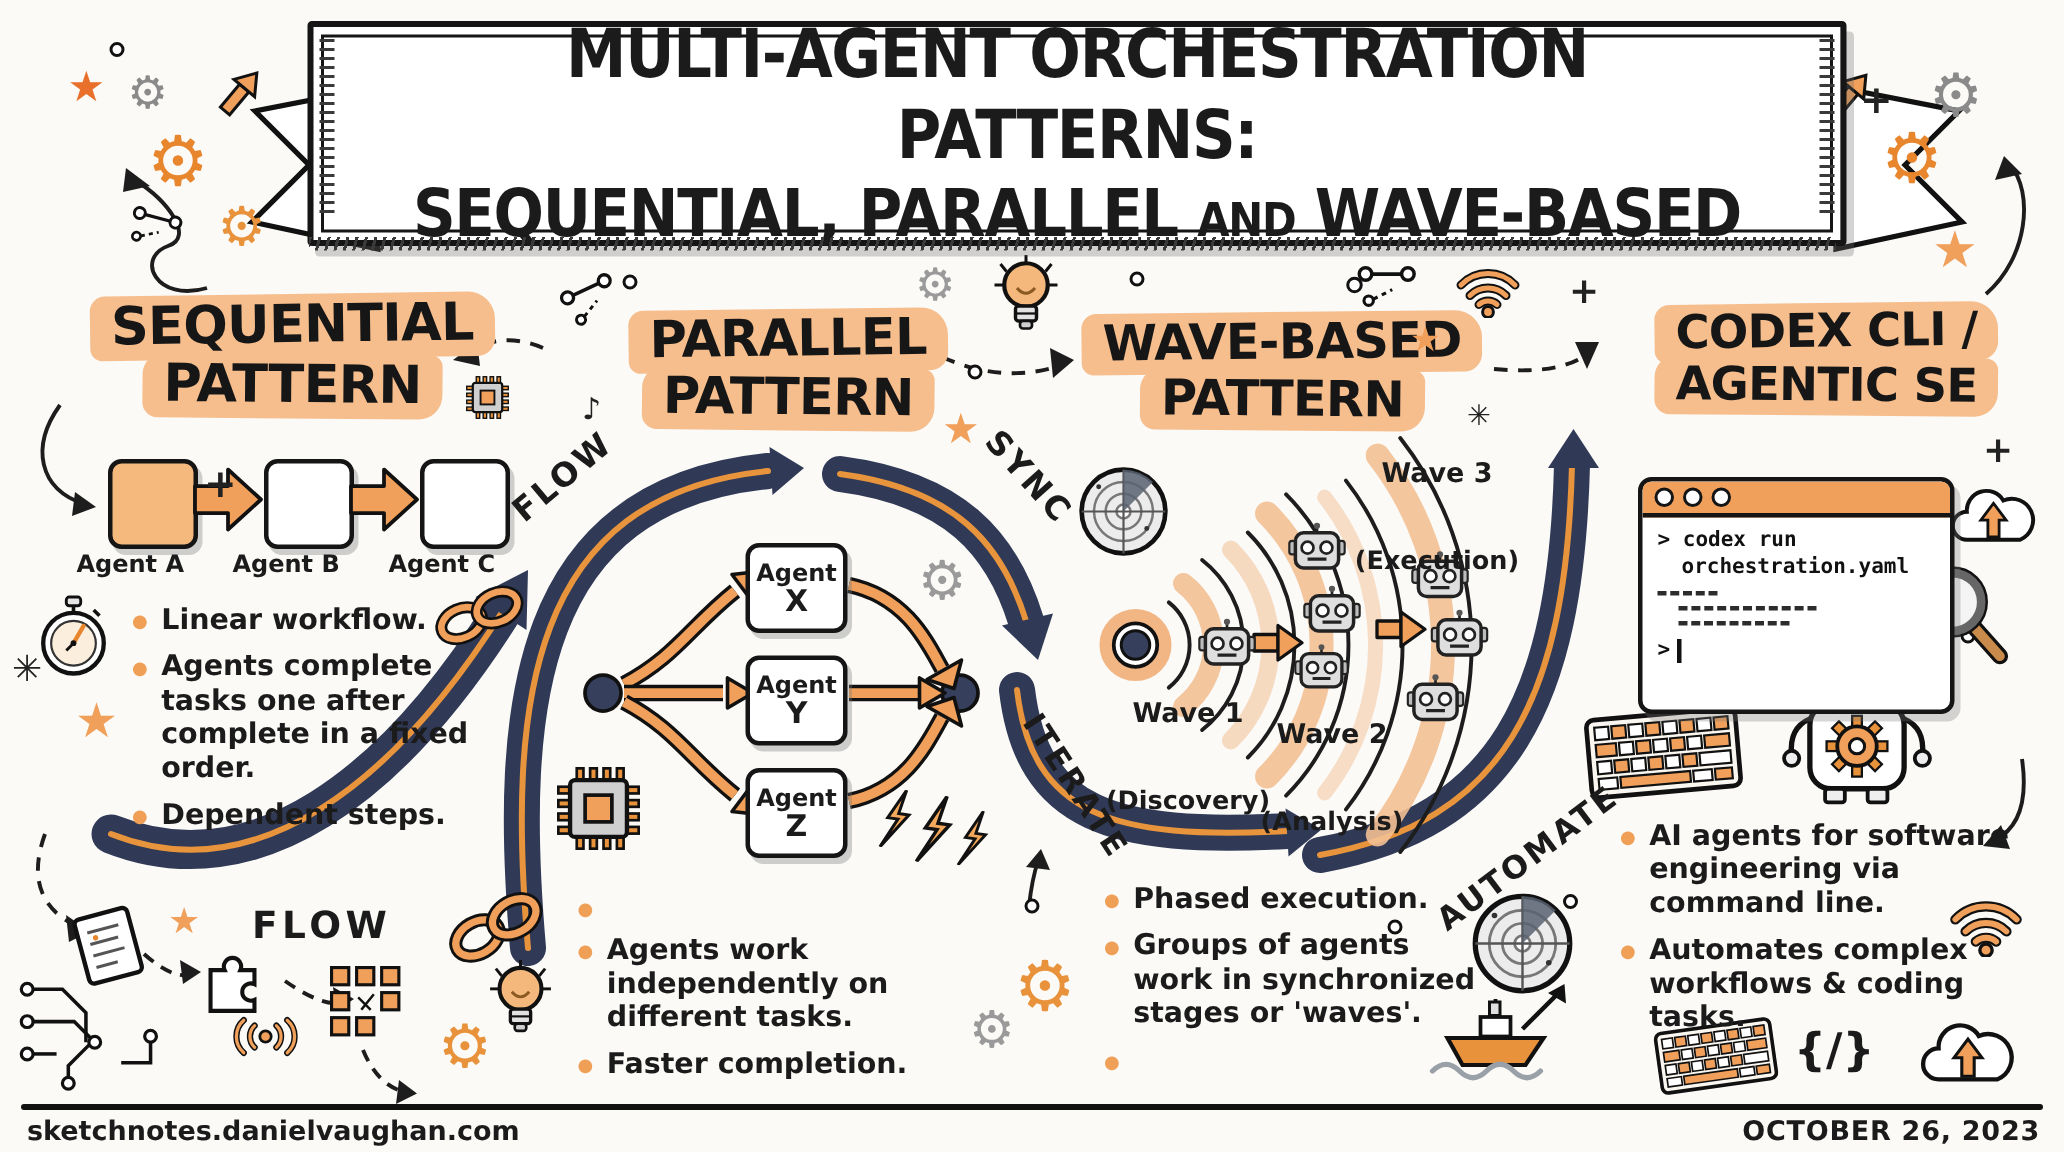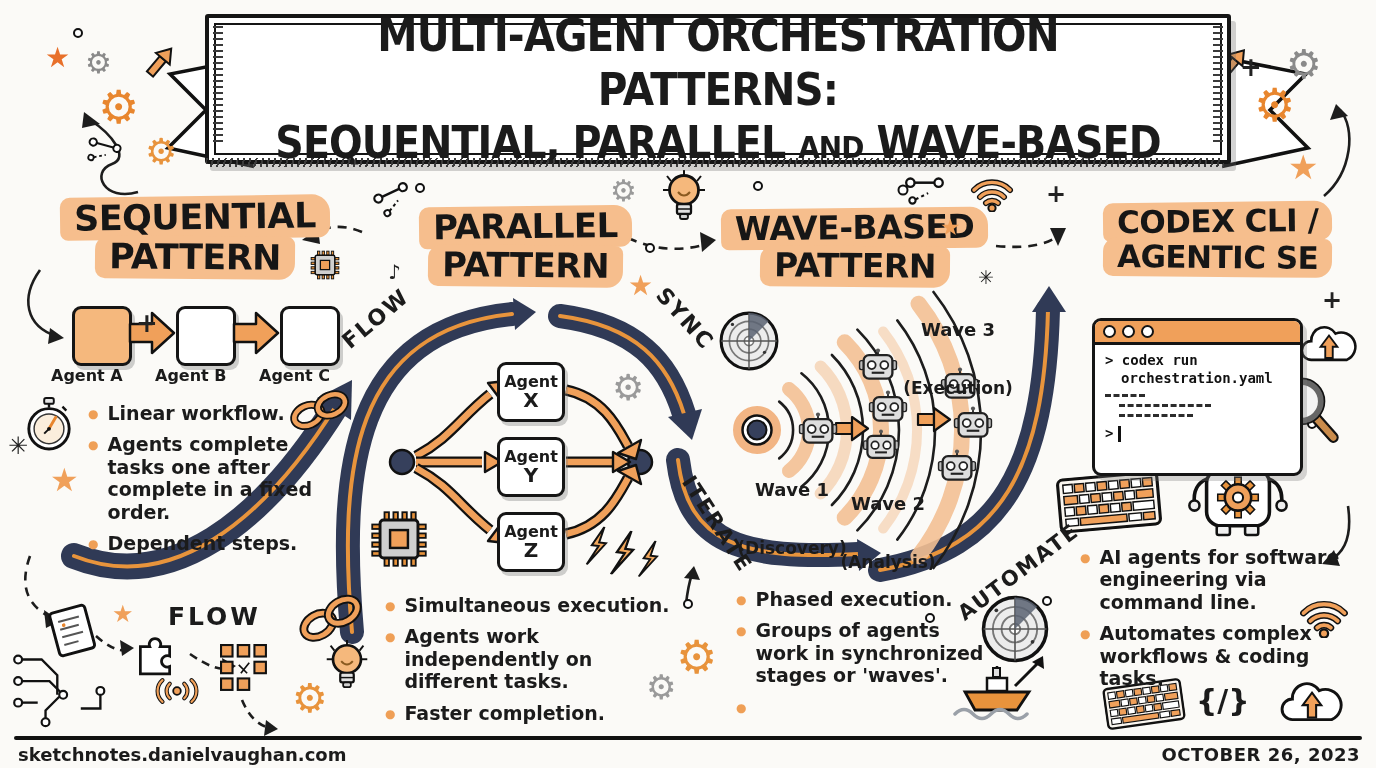--- a/index.html
+++ b/index.html
@@ -36,21 +36,21 @@
   .agentbox.filled{background:#F5B87D;}
   .aglabel{width:96px;font-weight:bold;font-size:16px;}
   .pbox{width:62px;height:54px;border:3px solid #151515;border-radius:9px;background:#fff;
         box-shadow:3px 4px 0 rgba(120,120,120,.35);display:flex;flex-direction:column;
         align-items:center;justify-content:center;font-weight:bold;line-height:1.02;}
   .pbox .w1{font-size:16px;} .pbox .w2{font-size:20px;}
   
   .flow-label{font-weight:bold;letter-spacing:3px;font-size:25px;}
   .rot-label{font-weight:bold;letter-spacing:2px;font-size:22px;white-space:nowrap;}
   .wavelabel{text-align:center;font-weight:bold;line-height:1.12;}
-  .wavelabel .wn{font-size:18px;margin-top:14px;} .wavelabel .wp{font-size:17px;margin-top:39px;}
+  .wavelabel .wn{font-size:18px;} .wavelabel .wp{font-size:17px;margin-top:39px;}
   
   .terminal{left:1092px;top:318px;width:205px;height:152px;background:#fff;border:3px solid #151515;
             border-radius:9px;box-shadow:4px 5px 0 rgba(120,120,120,.3);overflow:hidden;}
   .term-header{height:21px;background:#F0A05A;border-bottom:3px solid #151515;display:flex;
                align-items:center;gap:6px;padding-left:8px;}
   .tdot{width:9px;height:9px;border-radius:50%;background:#fff;border:2px solid #151515;}
   .term-body{padding:7px 10px;font-family:"DejaVu Sans Mono","Liberation Mono",monospace;
              font-weight:bold;font-size:14px;line-height:1.25;color:#111;}
   .cmd2{padding-left:16px;}
   .dashrow{border-top:3px dashed #2c2c2c;height:0;margin-top:7px;}
@@ -548,21 +548,20 @@
   <span class="w1">Agent</span>
   <span class="w2">Y</span>
 </div>
 <div class="abs pbox z2" style="left:497px;top:512px;">
   <span class="w1">Agent</span>
   <span class="w2">Z</span>
 </div>
 <div class="abs blist z2" style="left:385px;top:594px;width:302px;">
   <div class="bl">
         <span class="bdot">●</span>
-        <span>Simultaneous execution.</span>
       </div>
   <div class="bl">
         <span class="bdot">●</span>
         <span>Agents work independently on different tasks.</span>
       </div>
   <div class="bl">
         <span class="bdot">●</span>
         <span>Faster completion.</span>
       </div>
 </div>

